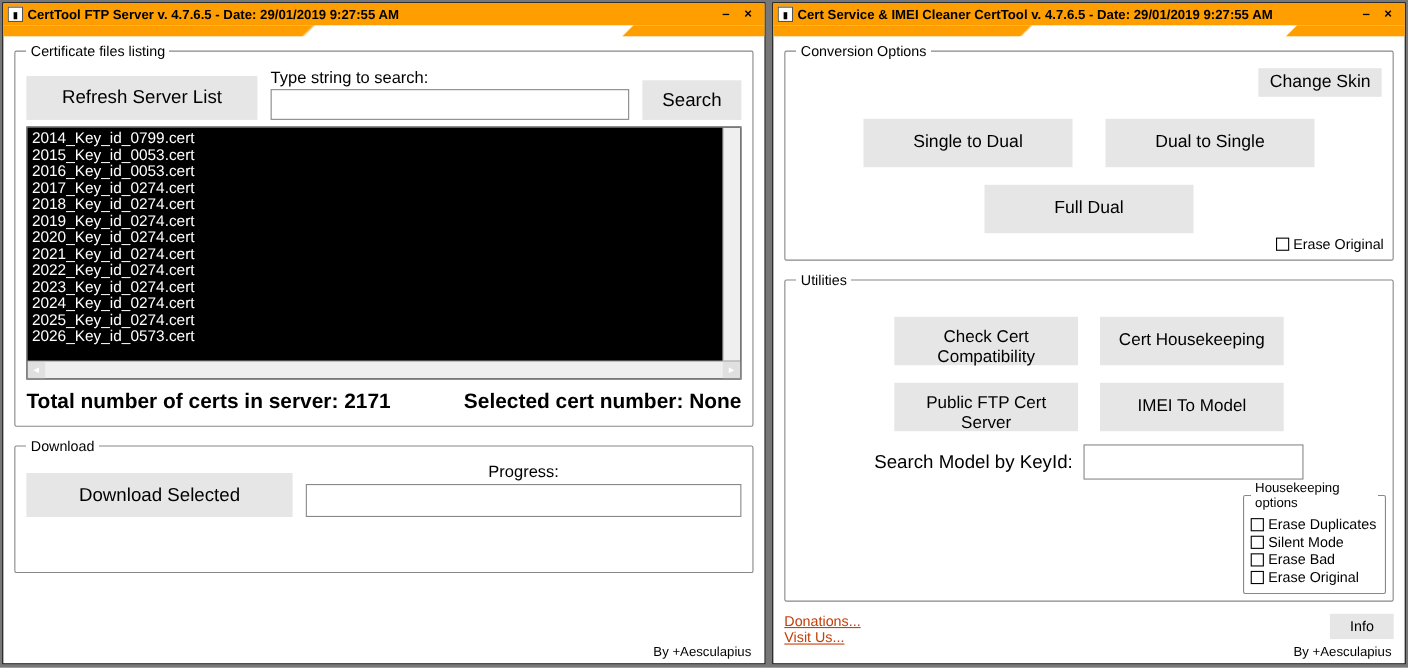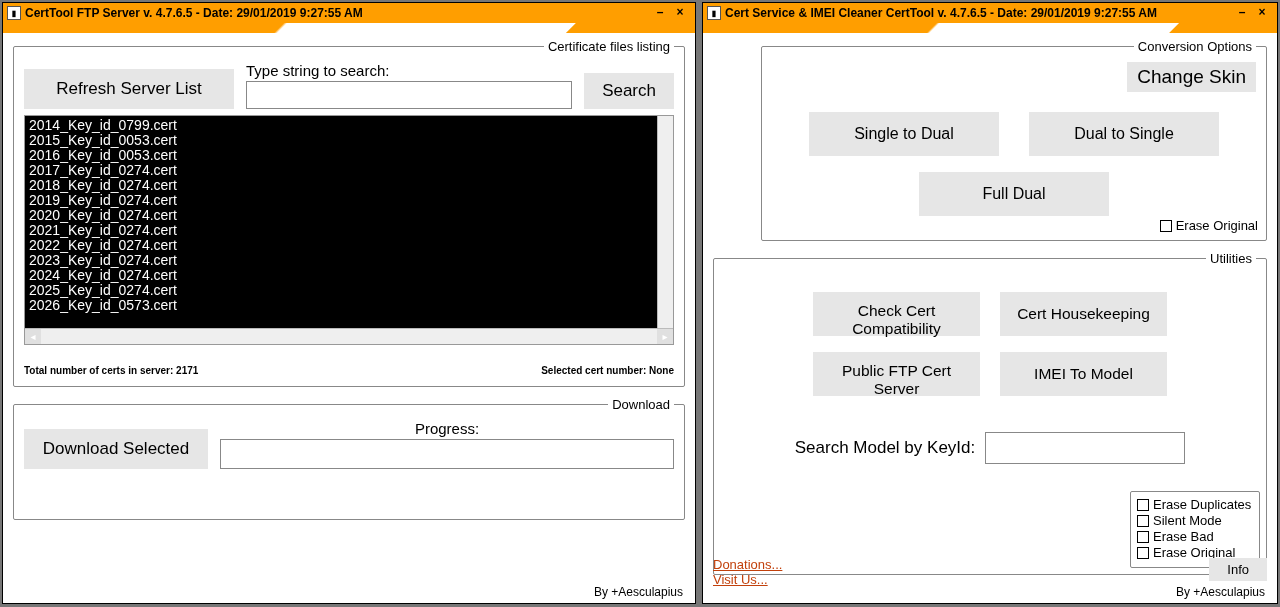--- a/index.html
+++ b/index.html
@@ -46,21 +46,21 @@
     content:""; position:absolute; left:55%; right:0; top:0; bottom:0;
     background: linear-gradient(315deg, #ff9e00 0%, #ff9e00 40%, transparent 40.5%);
   }
   .body-area { padding: 6px 10px 6px 10px; }
   fieldset {
     border: 1px solid #888;
     border-radius: 2px;
     padding: 8px 10px 10px 10px;
     margin: 0 0 10px 0;
   }
-  legend { font-size: 13px; padding: 0 4px; text-align: right; }
+  legend { font-size: 13px; padding: 0 4px; }
   .btn {
     background: #e6e6e6;
     border: 0;
     font-family: Arial,sans-serif;
     font-size: 16px;
     padding: 10px 16px;
     cursor: pointer;
     text-align: center;
   }
   .btn-sm { font-size:17px; padding: 10px 22px;}
@@ -79,21 +79,21 @@
   .list-scroll-v {
     position:absolute; right:0; top:0; bottom:16px; width:16px;
     background:#efefef; border-left:1px solid #bbb;
   }
   .list-scroll-h {
     position:absolute; left:0; right:0; bottom:0; height:16px;
     background:#efefef; border-top:1px solid #bbb;
     display:flex; justify-content:space-between; align-items:center;
   }
   .sc-arrow{ width:16px; height:15px; background:#e0e0e0; font-size:10px; text-align:center; line-height:15px;}
-  .status-line { display:flex; justify-content:space-between; font-weight:bold; font-size:10px; margin-top:20px;}
+  .status-line { display:flex; justify-content:space-between; font-weight:bold; font-size:19px; margin-top:10px;}
   .progbox {
     border:1px solid #888; height:30px; flex:1;
   }
   .credit { text-align:right; font-size:12px; margin-top:4px; padding-right:4px;}
   .conv-btn { width:190px; height:44px; font-size:16px;}
   .util-btn { width:167px; height:44px; font-size:15.5px;}
   .chk { display:flex; align-items:center; gap:4px; font-size:13px; margin:1px 0;text-align:center;}
   .chkbox { width:12px; height:12px; border:1px solid #000; display:inline-block;}
   .link { color: #c2410c; text-decoration: underline; font-size:13px; cursor:pointer;}
 </style>
@@ -151,21 +151,21 @@
 
       <div class="status-line">
         <span>Total number of certs in server: 2171</span>
         <span>Selected cert number: None</span>
       </div>
     </fieldset>
 
     <fieldset>
       <legend>Download</legend>
       <div style="display:flex; align-items:flex-end; gap:12px;">
-        <button class="btn" style="width:184px; font-size:17px;">Download Selected</button>
+        <button class="btn" style="width:242px; font-size:17px;">Download Selected</button>
         <div style="flex:1;">
           <div style="font-size:15px; margin-bottom:2px;text-align:center;">Progress:</div>
           <div class="progbox"></div>
         </div>
       </div>
       <div style="height:40px;"></div>
     </fieldset>
   </div>
   <div class="credit" style="position:absolute; bottom:4px; right:8px;">By +Aesculapius</div>
 </div>
@@ -177,24 +177,24 @@
       <span>Cert Service &amp; IMEI Cleaner CertTool v. 4.7.6.5 - Date: 29/01/2019 9:27:55 AM</span>
     </div>
     <div class="win-buttons">
       <span class="win-btn">–</span>
       <span class="win-btn">×</span>
     </div>
   </div>
   <div class="diag-strip"></div>
 
   <div class="body-area">
-    <fieldset style="position:relative; padding-bottom:16px;margin-left:48px;">
+    <fieldset style="position:relative; padding-bottom:16px;">
       <legend>Conversion Options</legend>
       <div style="text-align:right; margin-bottom:20px;">
-        <button class="btn" style="font-size:19px; padding:4px 10px;">Change Skin</button>
+        <button class="btn" style="font-size:16px; padding:4px 10px;">Change Skin</button>
       </div>
       <div style="display:flex; justify-content:center; gap:30px; margin-bottom:16px;">
         <button class="btn conv-btn">Single to Dual</button>
         <button class="btn conv-btn">Dual to Single</button>
       </div>
       <div style="display:flex; justify-content:center; margin-bottom:8px;">
         <button class="btn conv-btn">Full Dual</button>
       </div>
       <div style="position:absolute; right:8px; bottom:6px;">
         <label class="chk">
@@ -203,30 +203,31 @@
         </label>
       </div>
     </fieldset>
 
     <fieldset style="position:relative; padding-bottom:20px;">
       <legend>Utilities</legend>
       <div style="display:flex; justify-content:center; gap:20px; margin:18px 0 16px 0;">
         <button class="btn util-btn">Check Cert Compatibility</button>
         <button class="btn util-btn">Cert Housekeeping</button>
       </div>
-      <div style="display:flex; justify-content:center; gap:20px; margin-bottom:36px;">
+      <div style="display:flex; justify-content:center; gap:20px; margin-bottom:12px;">
         <button class="btn util-btn">Public FTP Cert Server</button>
         <button class="btn util-btn">IMEI To Model</button>
       </div>
       <div style="display:flex; align-items:center; justify-content:center; gap:10px; margin-bottom:30px;">
         <span style="font-size:17px;">Search Model by KeyId:</span>
         <input class="input" style="width: 200px; height: 32px;" value="">
       </div>
 
       <fieldset style="position:absolute; right:6px; bottom:6px; width:130px; margin:0; padding:4px 6px 6px 6px;">
+        <legend style="font-size:12px;">Housekeeping options</legend>
         <label class="chk">
             <span class="chkbox"></span>
             <span>Erase Duplicates</span>
           </label>
         <label class="chk">
             <span class="chkbox"></span>
             <span>Silent Mode</span>
           </label>
         <label class="chk">
             <span class="chkbox"></span>

